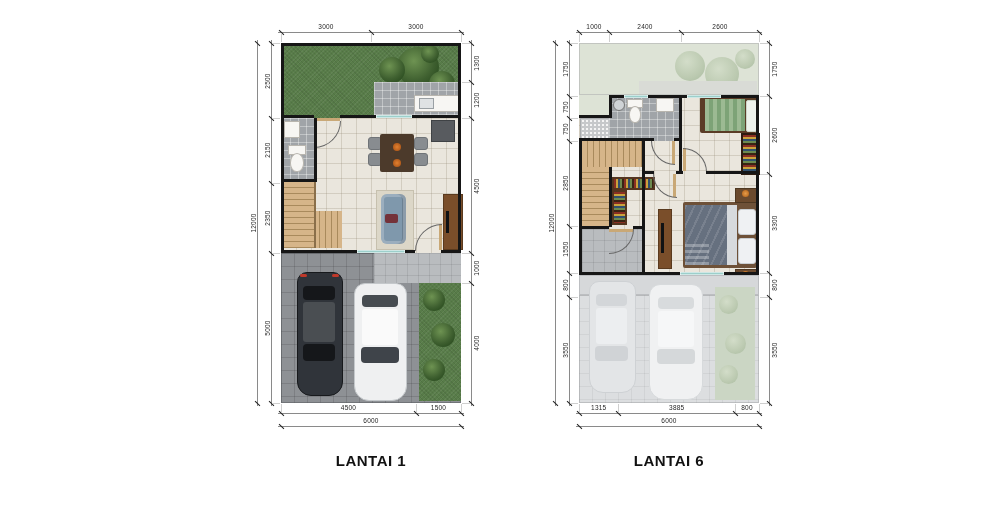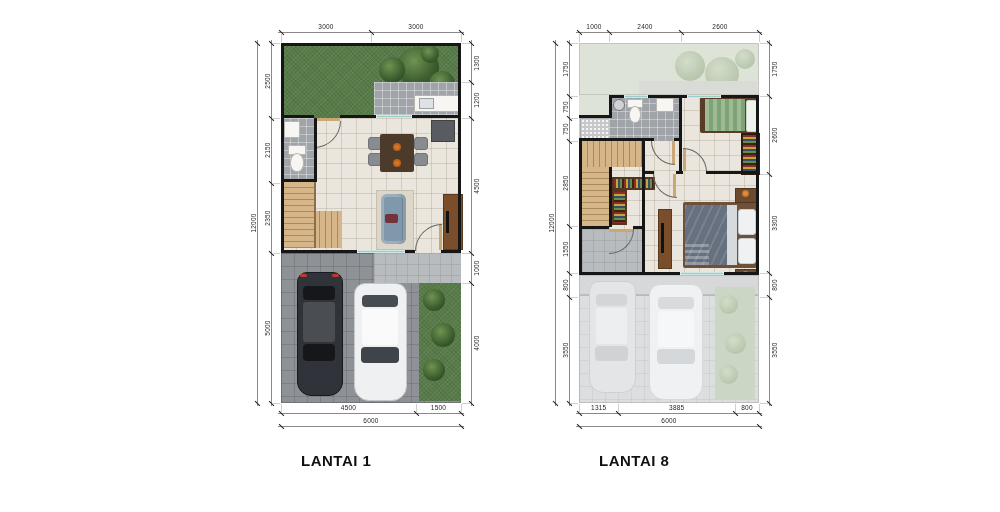--- a/index.html
+++ b/index.html
@@ -41,21 +41,21 @@
   .plF{border-radius:50%;background:radial-gradient(circle at 40% 35%,#d3ddc9,#bccab1 60%,#aebfa4 90%)}
   .white-fix{background:#f7f6f3;border:1px solid #b8b5ae}
   .chair{position:absolute;background:#888c90;border:1px solid #6f7377;border-radius:3px}
   .bkv{background:repeating-linear-gradient(90deg,#8a2f23 0 2px,#caa23c 2px 4px,#31506e 4px 6px,#6c8a4f 6px 8px,#3a2414 8px 10px)}
   .bkh{background:repeating-linear-gradient(180deg,#8a2f23 0 2px,#caa23c 2px 4px,#31506e 4px 6px,#6c8a4f 6px 8px,#3a2414 8px 10px)}
   .leaf{position:absolute;background:var(--door)}
   .dim{position:absolute;font-size:6.5px;line-height:7px;color:var(--dim_text);white-space:nowrap;letter-spacing:.2px}
   .dimline{position:absolute;background:var(--dim_line)}
   .tick{position:absolute;width:7px;height:1px;background:#222}
   .ext{position:absolute;background:#cfcfcf}
-  .floor-label{position:absolute;width:140px;text-align:left;font-size:15px;font-weight:bold;color:#111;letter-spacing:.5px}
+  .floor-label{position:absolute;width:140px;text-align:center;font-size:15px;font-weight:bold;color:#111;letter-spacing:.5px}
 </style>
 </head>
 <body>
 
 <div id="canvas">
 
   <section class="plan" id="plan1" style="left:281px;top:43px">
 
     <div class="r grass" style="left:0;top:0;width:180px;height:75px"></div>
     <div class="r pl1" style="left:116px;top:4px;width:42px;height:40px"></div>
@@ -347,14 +347,14 @@
       <div class="tick" style="left:186.5px;top:360px;transform:rotate(45deg)"></div>
       <div class="ext" style="left:181px;top:360px;width:8px;height:1px"></div>
       <div class="dim" style="left:195px;top:26.25px;transform:translate(-50%,-50%) rotate(-90deg)">1750</div>
       <div class="dim" style="left:195px;top:91.5px;transform:translate(-50%,-50%) rotate(-90deg)">2600</div>
       <div class="dim" style="left:195px;top:180px;transform:translate(-50%,-50%) rotate(-90deg)">3300</div>
       <div class="dim" style="left:195px;top:241.5px;transform:translate(-50%,-50%) rotate(-90deg)">800</div>
       <div class="dim" style="left:195px;top:306.75px;transform:translate(-50%,-50%) rotate(-90deg)">3550</div>
     </section>
 
   <div class="floor-label" style="left:301px;top:452px">LANTAI 1</div>
-  <div class="floor-label" style="left:599px;top:452px">LANTAI 8</div>
+  <div class="floor-label" style="left:599px;top:452px">LANTAI 6</div>
 </div>
 
 </body></html>

